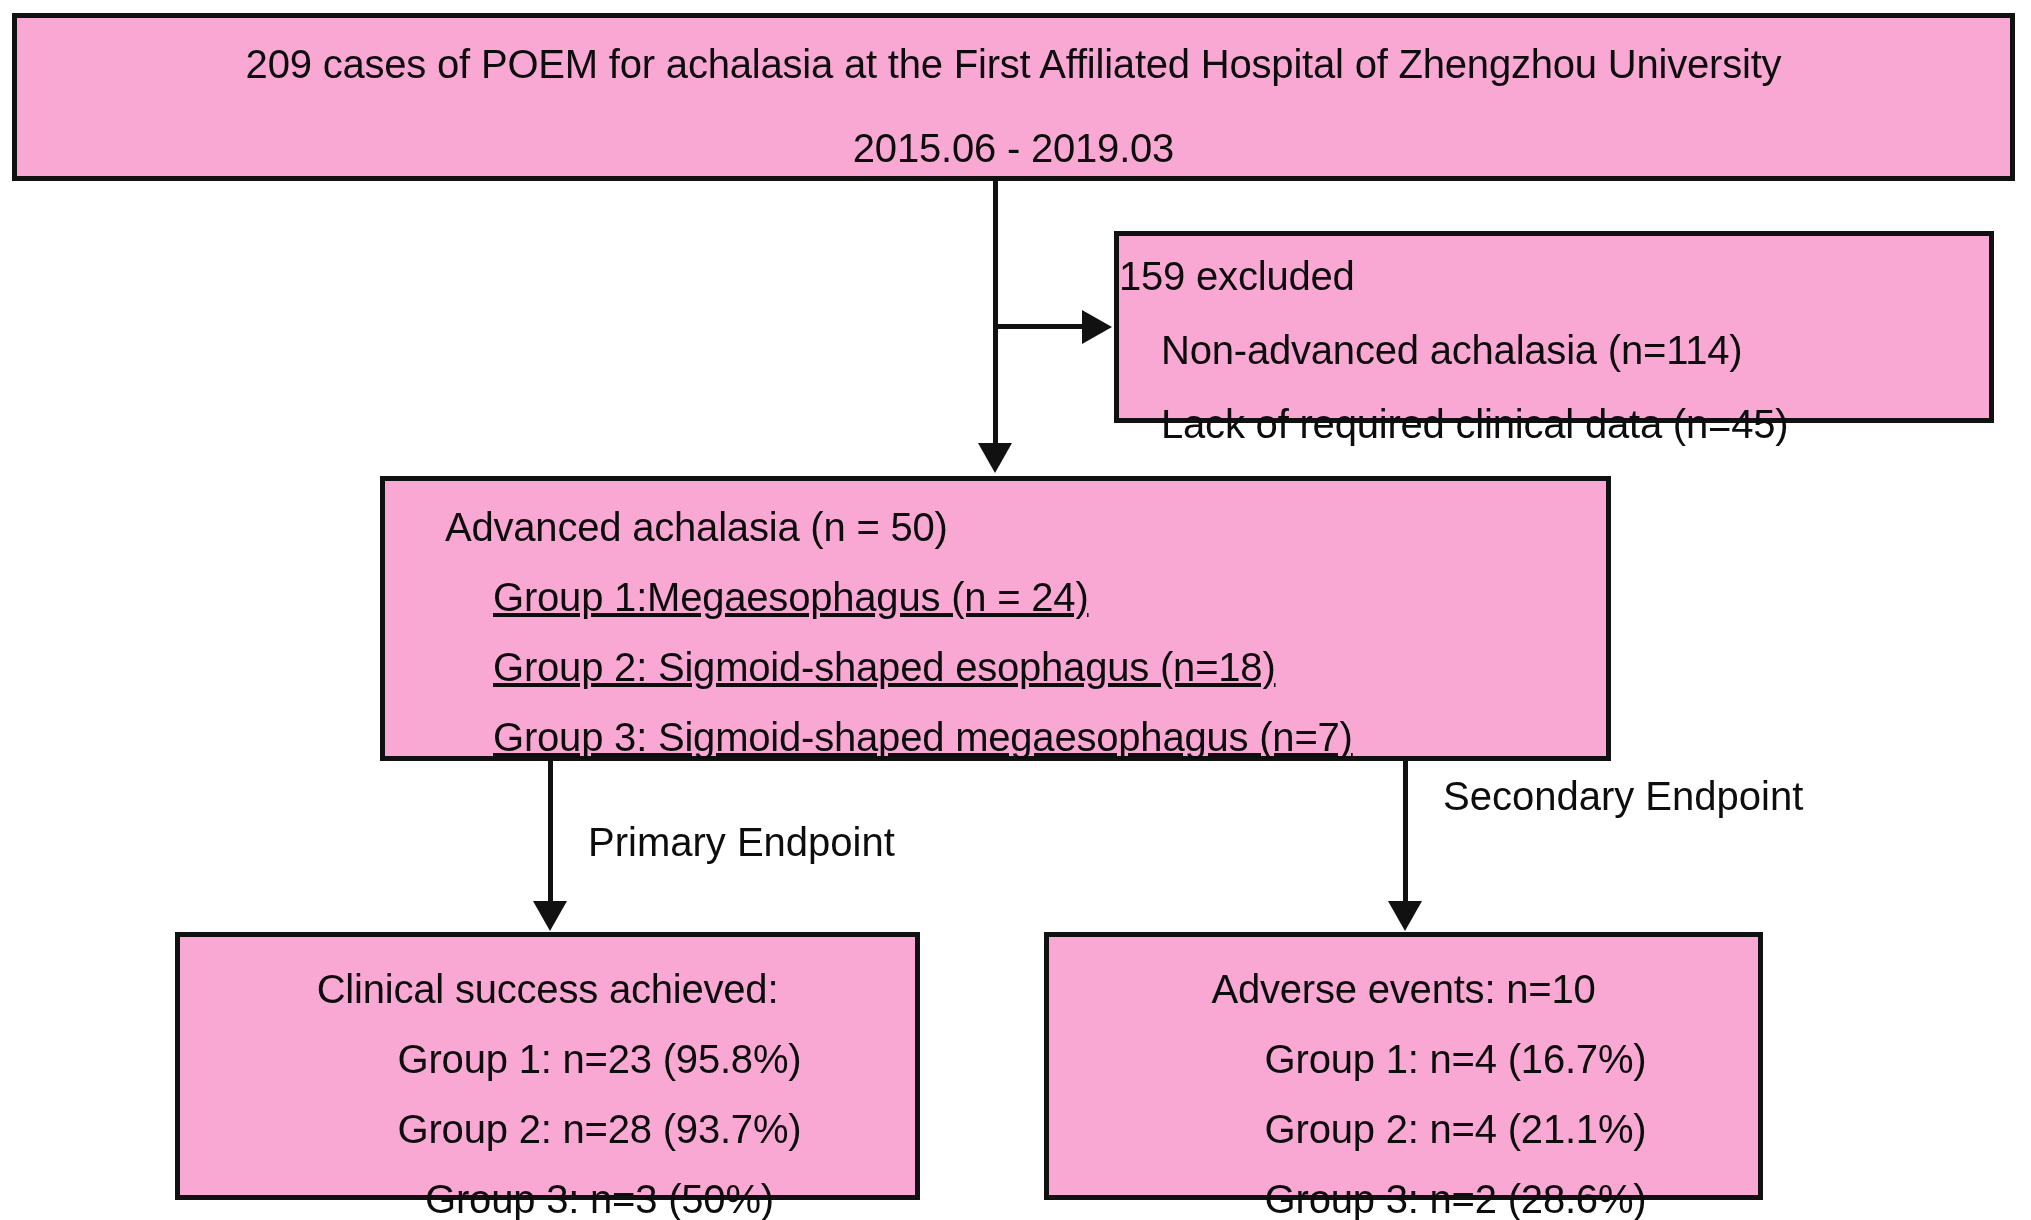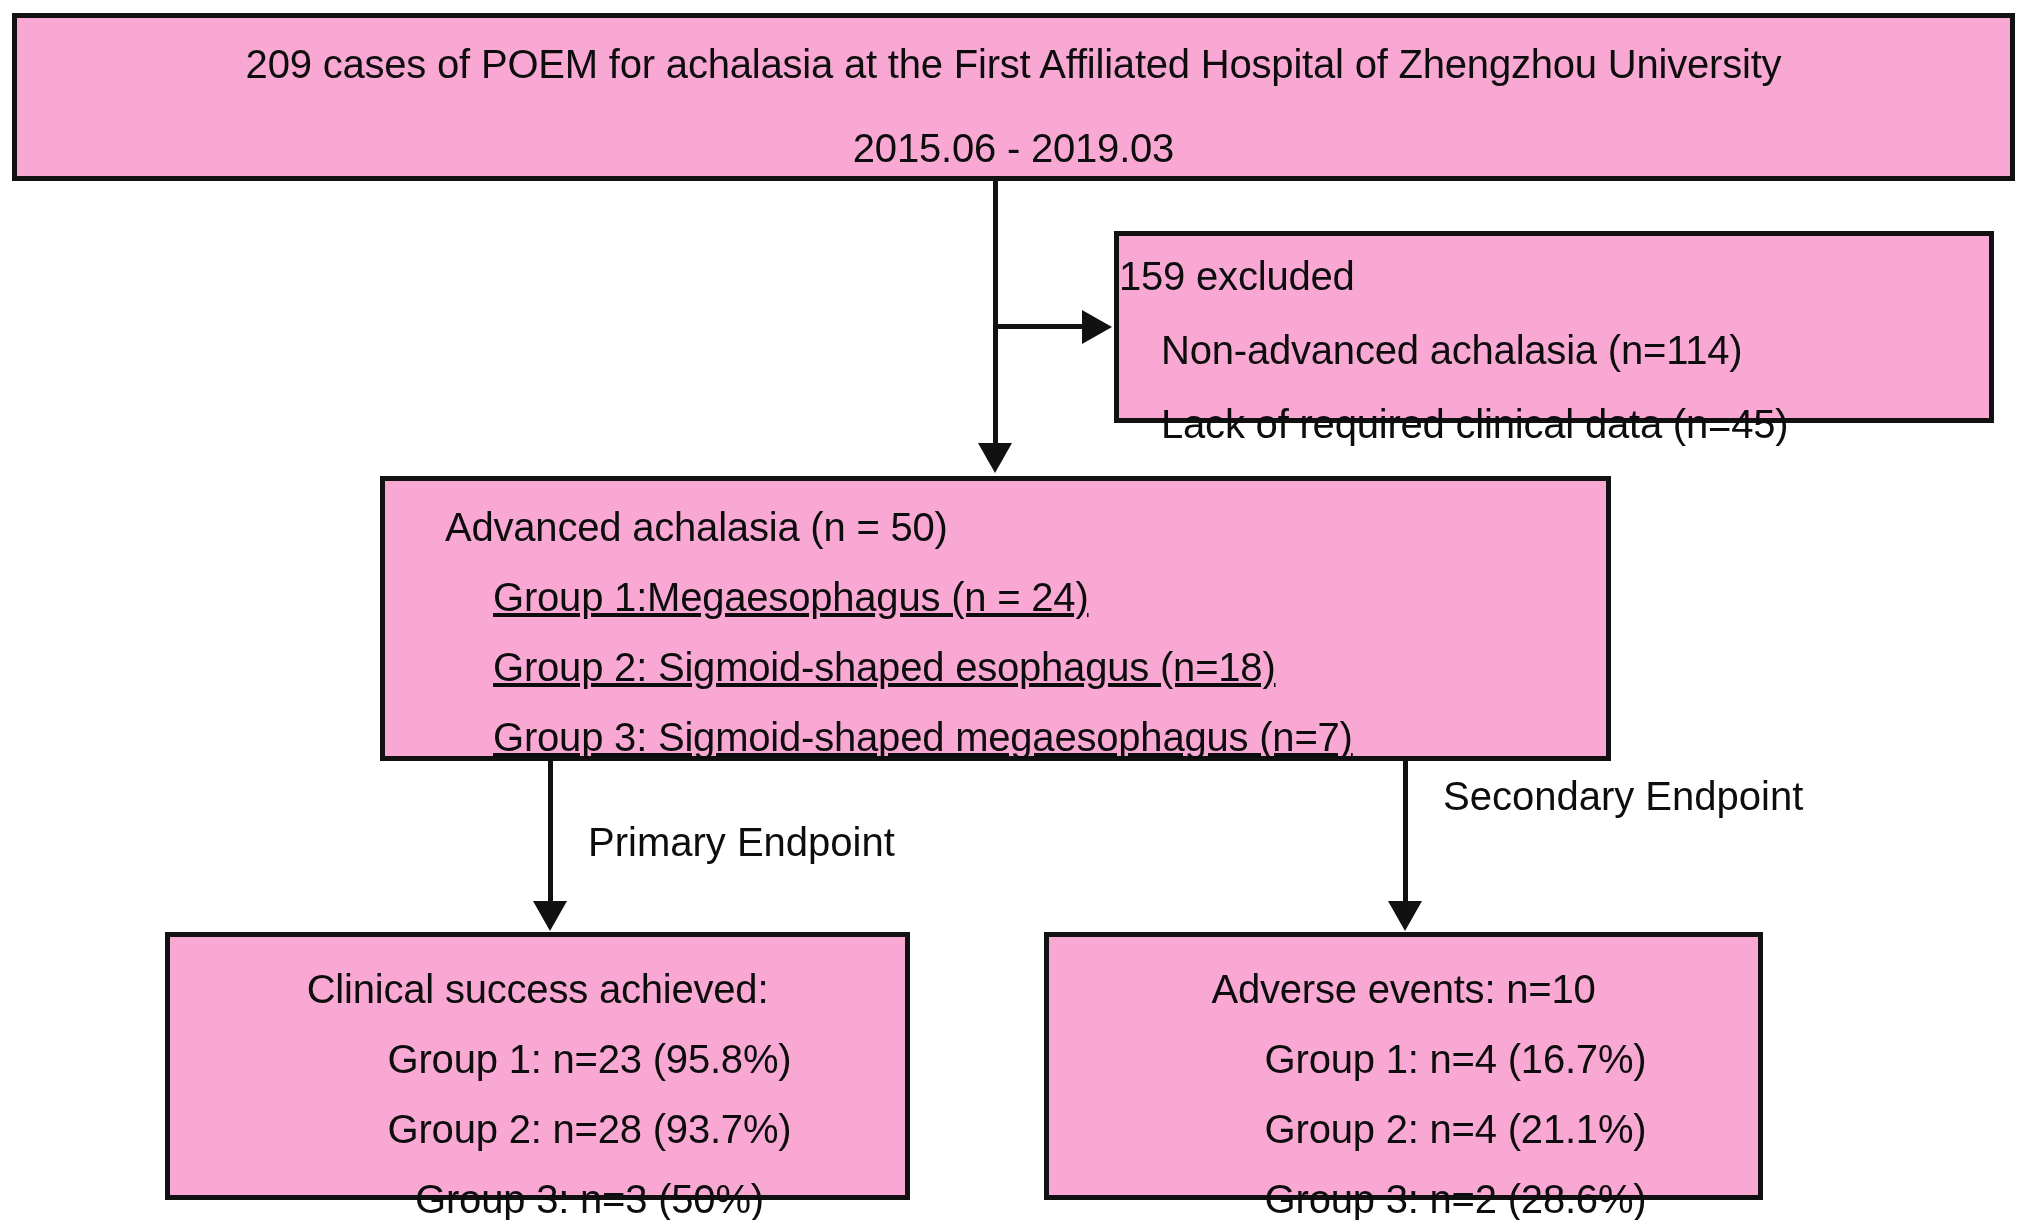--- a/index.html
+++ b/index.html
@@ -134,21 +134,21 @@
 
   <div class="node" id="node-cohort" style="left:380px; top:476px; width:1231px; height:285px;">
     <div class="node-lines">
       <div class="line">Advanced achalasia (n = 50)</div>
       <div class="line indent">Group 1:Megaesophagus (n = 24)</div>
       <div class="line indent">Group 2: Sigmoid-shaped esophagus (n=18)</div>
       <div class="line indent">Group 3: Sigmoid-shaped megaesophagus (n=7)</div>
     </div>
   </div>
 
-  <div class="node outcome" id="node-primary-outcome" style="left:165px; top:932px; width:745px; height:268px;">
+  <div class="node outcome" id="node-primary-outcome" style="left:175px; top:932px; width:745px; height:268px;">
     <div class="node-lines">
       <div class="line">Clinical success achieved:</div>
       <div class="line indent">Group 1: n=23 (95.8%)</div>
       <div class="line indent">Group 2: n=28 (93.7%)</div>
       <div class="line indent">Group 3: n=3 (50%)</div>
     </div>
   </div>
 
   <div class="node outcome" id="node-secondary-outcome" style="left:1044px; top:932px; width:719px; height:268px;">
     <div class="node-lines">

